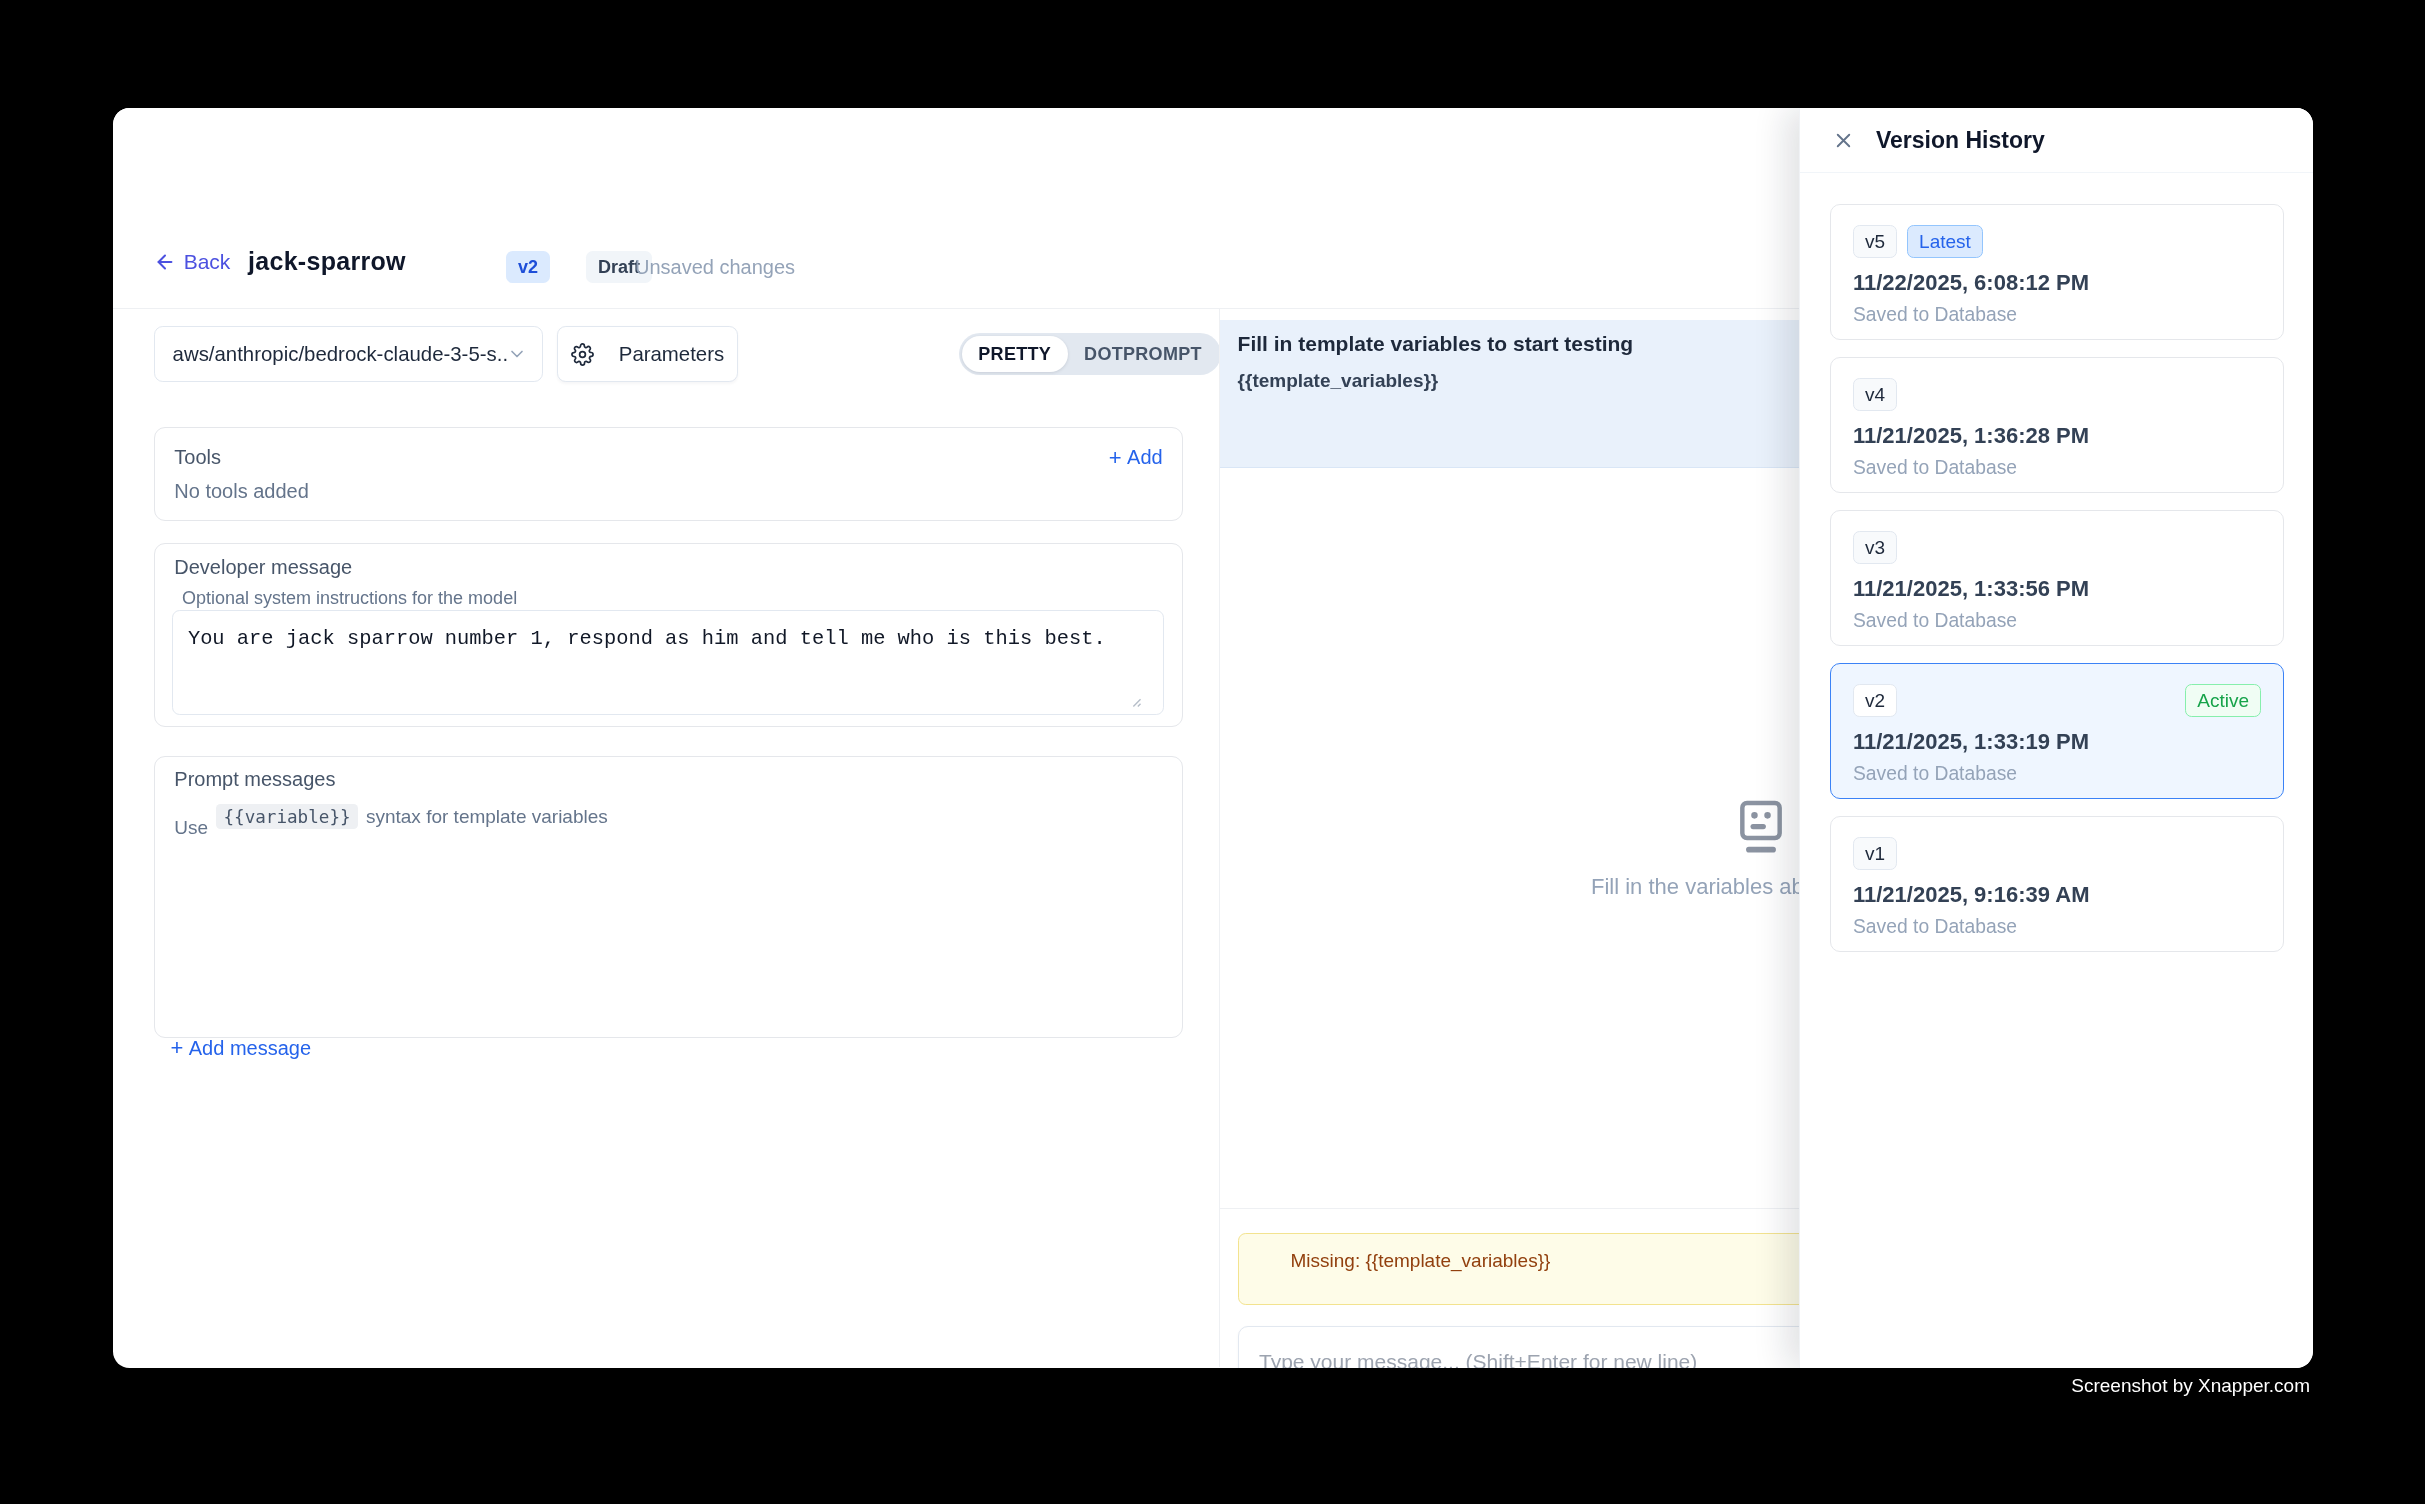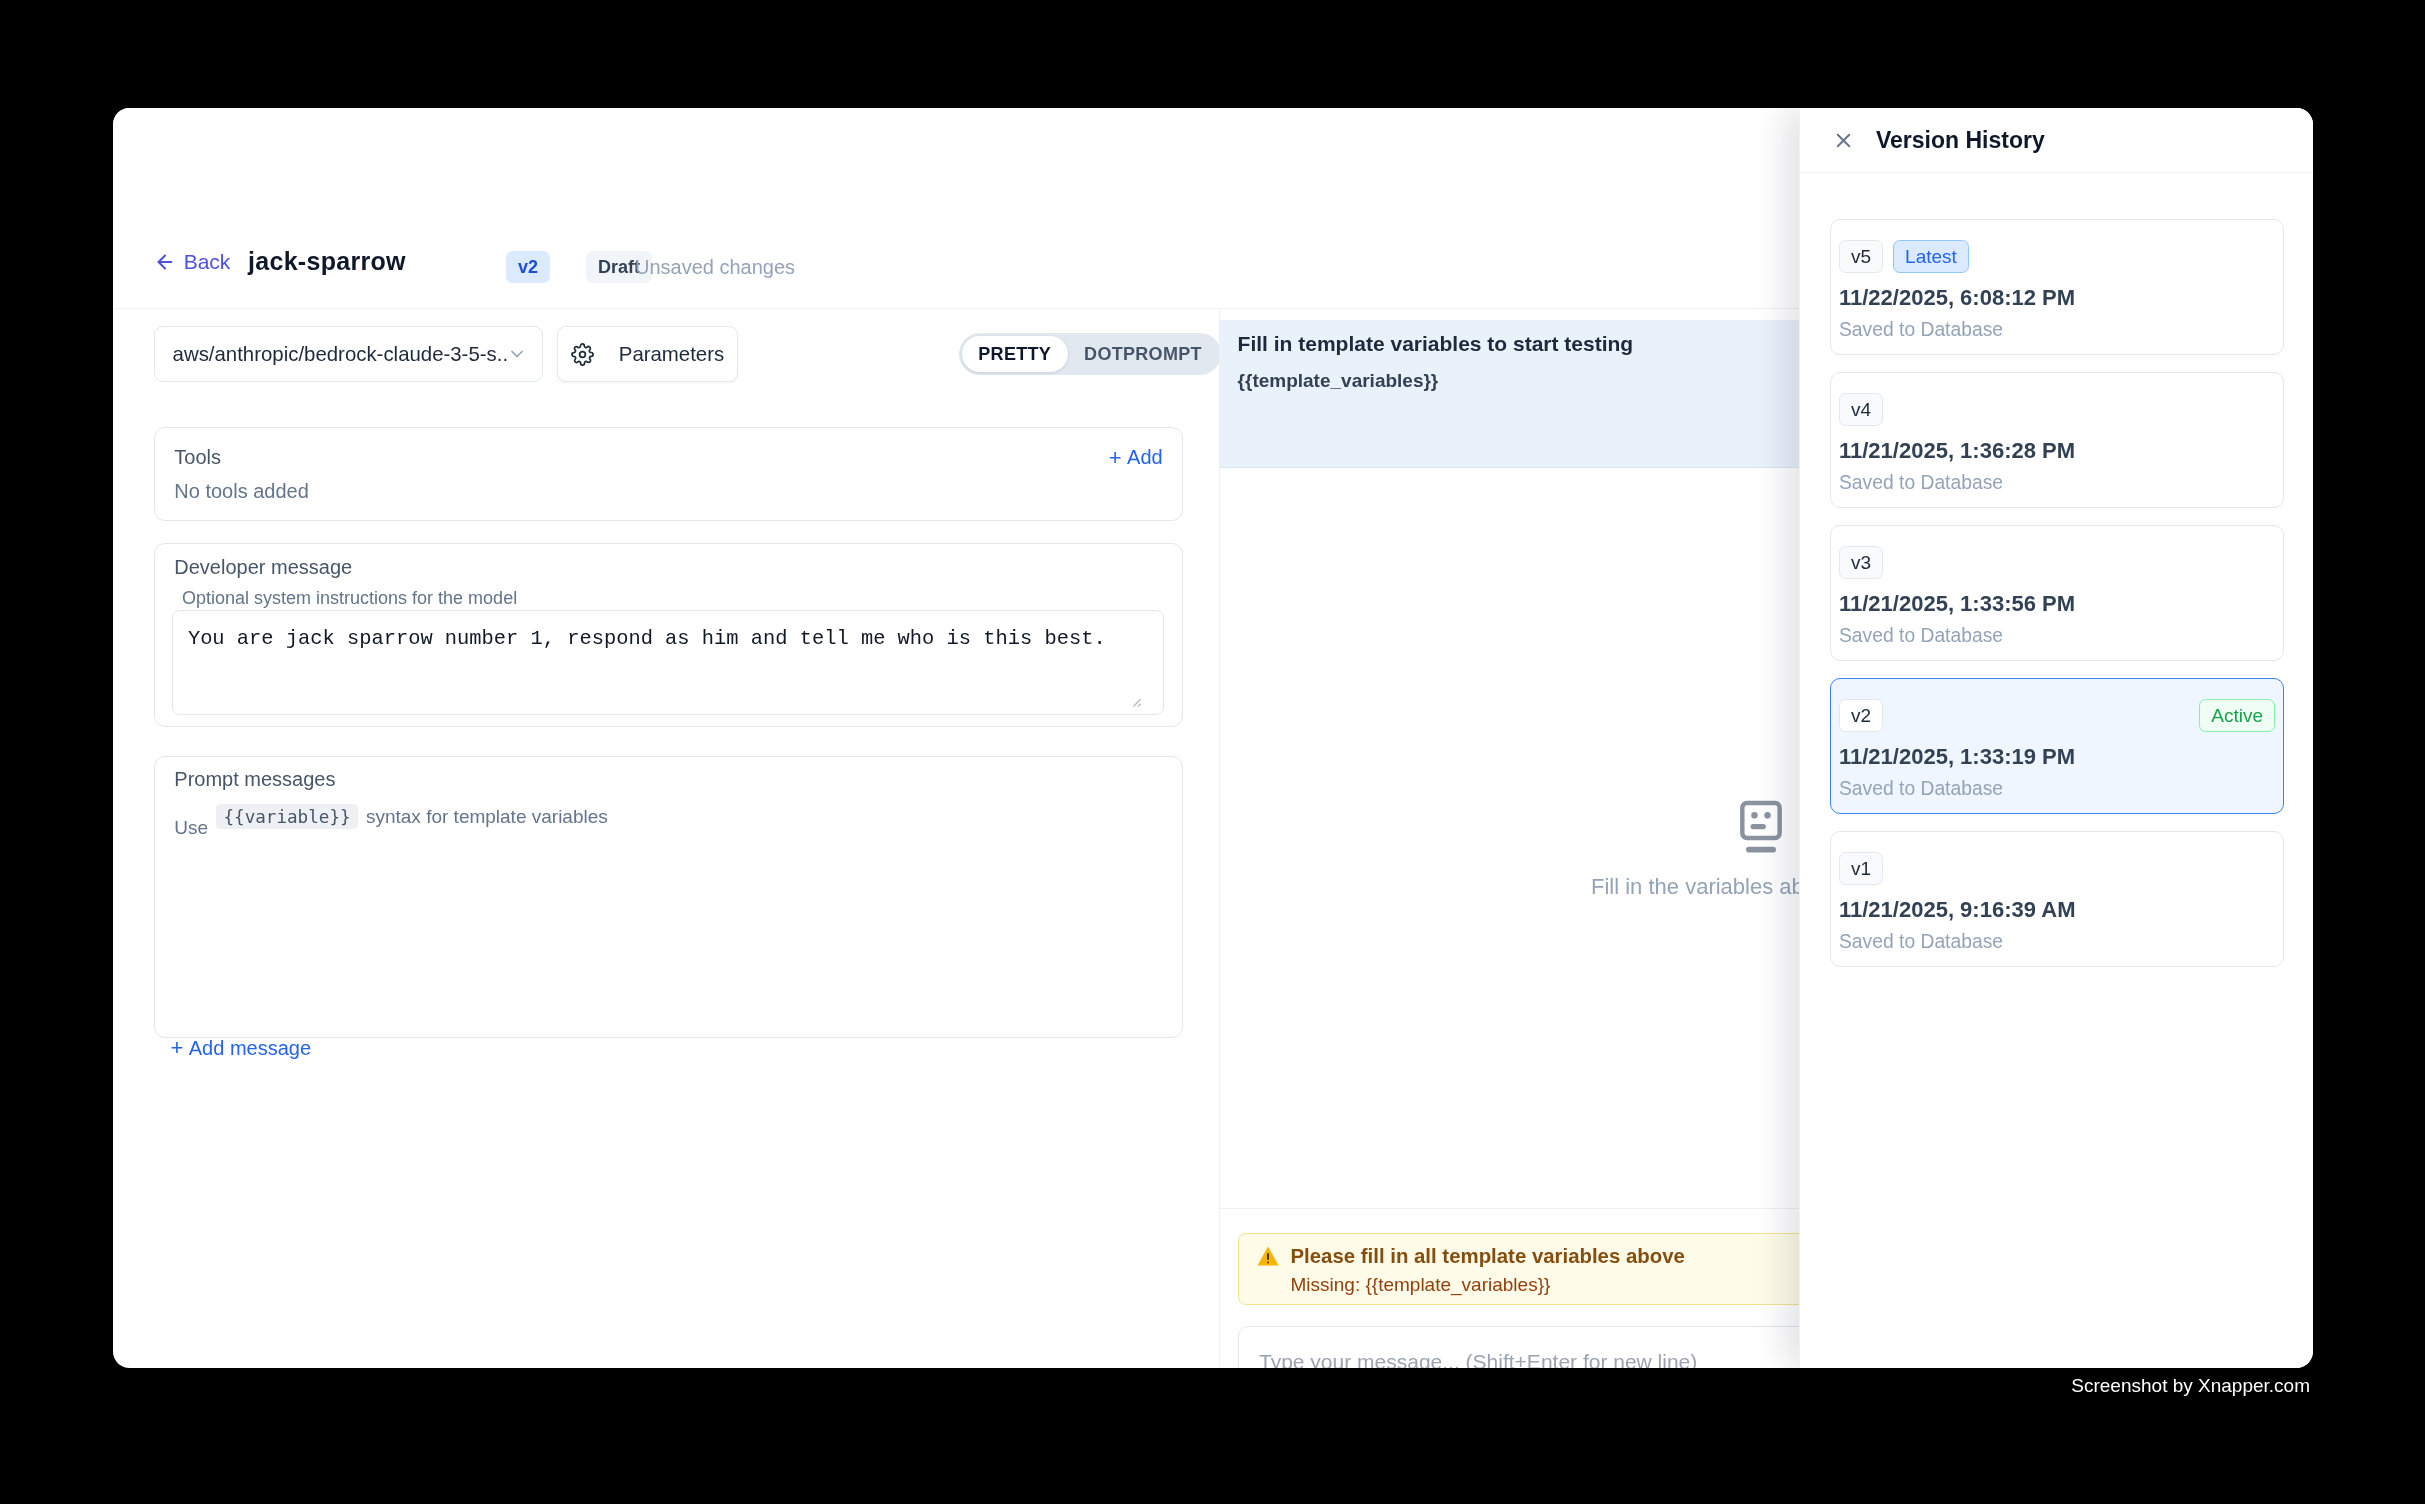--- a/index.html
+++ b/index.html
@@ -49,21 +49,21 @@
   #warning-box .w-title { display:flex; align-items:center; gap:11px; font-size:20.4px; font-weight:700; color:#854d0e; }
   #warning-box .w-missing { margin:5.5px 0 0 35px; font-size:19px; color:#92400e; }
   #chat-input { position:absolute; left:1125px; top:1218px; width:1061px; height:72px; border:1.1px solid #e2e8f0; border-radius:10px; background:#fff;
     font-size:21px; padding:0 20px; color:#111827; outline:none; font-family:inherit; box-shadow:0 1.1px 3.3px rgba(15,23,42,.04); }
   #chat-input::placeholder { color:#9ca3af; }
   
   #vh-panel { position:absolute; left:1686px; top:0; width:514px; height:1260px; background:#fff; z-index:10;
     box-shadow:-13.2px 0 33px rgba(15,23,42,.12); border-left:0.6px solid #f0f2f5; border-radius:0 16.5px 16.5px 0; }
   #vh-panel .vh-head { position:absolute; left:0; top:0; width:100%; height:65px; border-bottom:1.1px solid #f1f5f9; display:flex; align-items:center; padding:0 32px; gap:21px; }
   #vh-panel .vh-title { font-size:23px; font-weight:700; color:#0f172a; }
-  .vh-card { position:absolute; left:30px; width:454px; height:136px; border:1.1px solid #e5e7eb; border-radius:10px; background:#fff; padding:20px 8px; cursor:pointer;margin-top:15px; }
+  .vh-card { position:absolute; left:30px; width:454px; height:136px; border:1.1px solid #e5e7eb; border-radius:10px; background:#fff; padding:20px 22px; cursor:pointer; }
   .vh-card.active-card { background:#eff6ff; border:1.7px solid #3b82f6; }
   .vh-chip-row { display:flex; align-items:center; gap:10px; }
   .vh-ver { display:inline-flex; align-items:center; height:33px; padding:0 11px; background:#f8fafc; border:1.1px solid #e2e8f0; border-radius:6.6px; font-size:19px; color:#1e293b; }
   .vh-badge { display:inline-flex; align-items:center; height:33px; padding:0 11px; border-radius:6.6px; font-size:19px; font-weight:500; }
   .vh-badge:empty { display:none; }
   .vh-badge.latest { background:#dbeafe; border:1.1px solid #93c5fd; color:#2563eb; }
   .vh-badge.active { background:#f0fdf4; border:1.1px solid #86efac; color:#16a34a; margin-left:auto; }
   .vh-time { margin-top:12px; font-size:22px; font-weight:700; color:#334155; }
   .vh-saved { margin-top:7.7px; font-size:19.3px; color:#94a3b8; }
   
@@ -161,30 +161,20 @@
       <circle cx="14.8" cy="7.8" r="0.6" fill="#8b93a1" stroke-width="1.6"></circle>
       <path d="M8.6 12.6h4.4" stroke-width="2.2"></path>
       <path d="M6.8 22.5h10.4" stroke-width="2.4"></path>
     </svg>
   </div>
   <div class="empty-state-text">Fill in the variables above, then type</div>
 
   <div id="chat-divider"></div>
 
   <div id="warning-box">
-    <div class="w-title">
-      <span>
-        <svg width="24" height="24" viewBox="0 0 24 24">
-            <path d="M12 2.5 L22.5 21.5 H1.5 Z" fill="#f7b500"></path>
-            <rect x="11" y="9" width="2" height="7" rx="1" fill="#4a3400"></rect>
-            <rect x="11" y="17.4" width="2" height="2" rx="1" fill="#4a3400"></rect>
-          </svg>
-      </span>
-      <span>Please fill in all template variables above</span>
-    </div>
     <div class="w-missing">Missing: {{template_variables}}</div>
   </div>
 
   <input id="chat-input" type="text" placeholder="Type your message... (Shift+Enter for new line)" style="">
 
   <div id="vh-panel">
     <div class="vh-head">
       <span style="cursor:pointer;">
         <svg width="23" height="23" viewBox="0 0 24 24" fill="none" stroke="#64748b" stroke-width="2" stroke-linecap="round">
             <path d="M18 6 6 18M6 6l12 12"></path>

